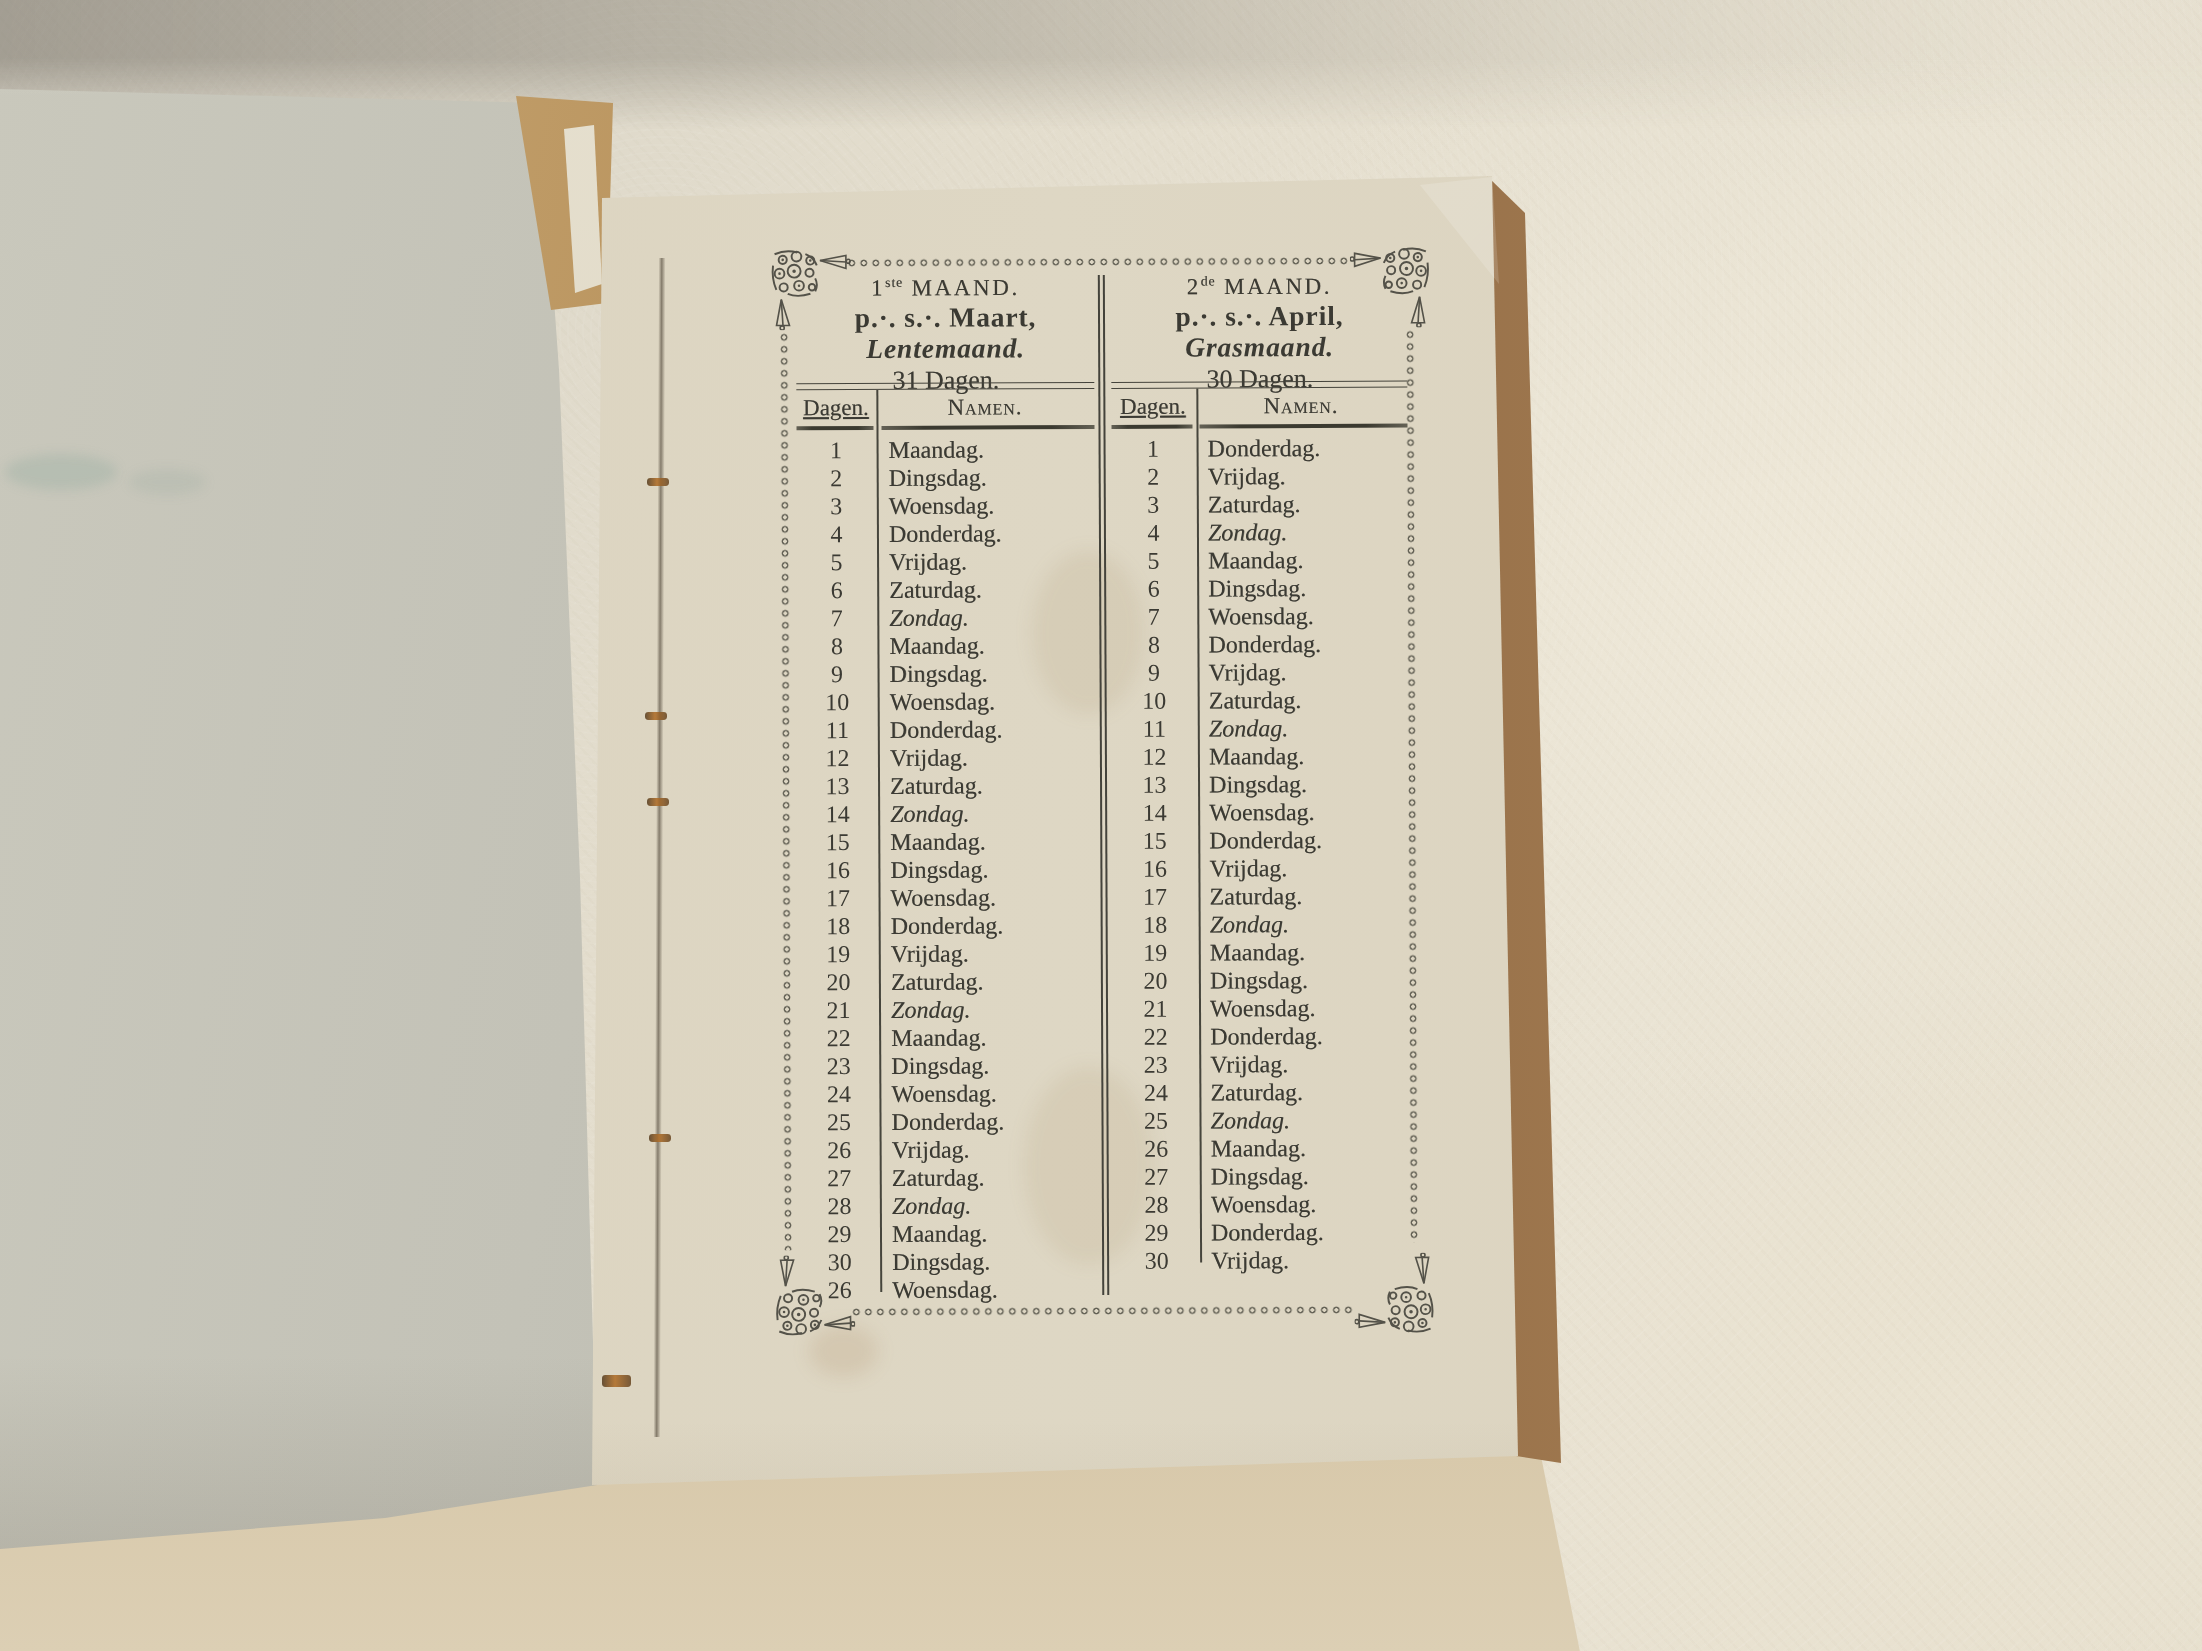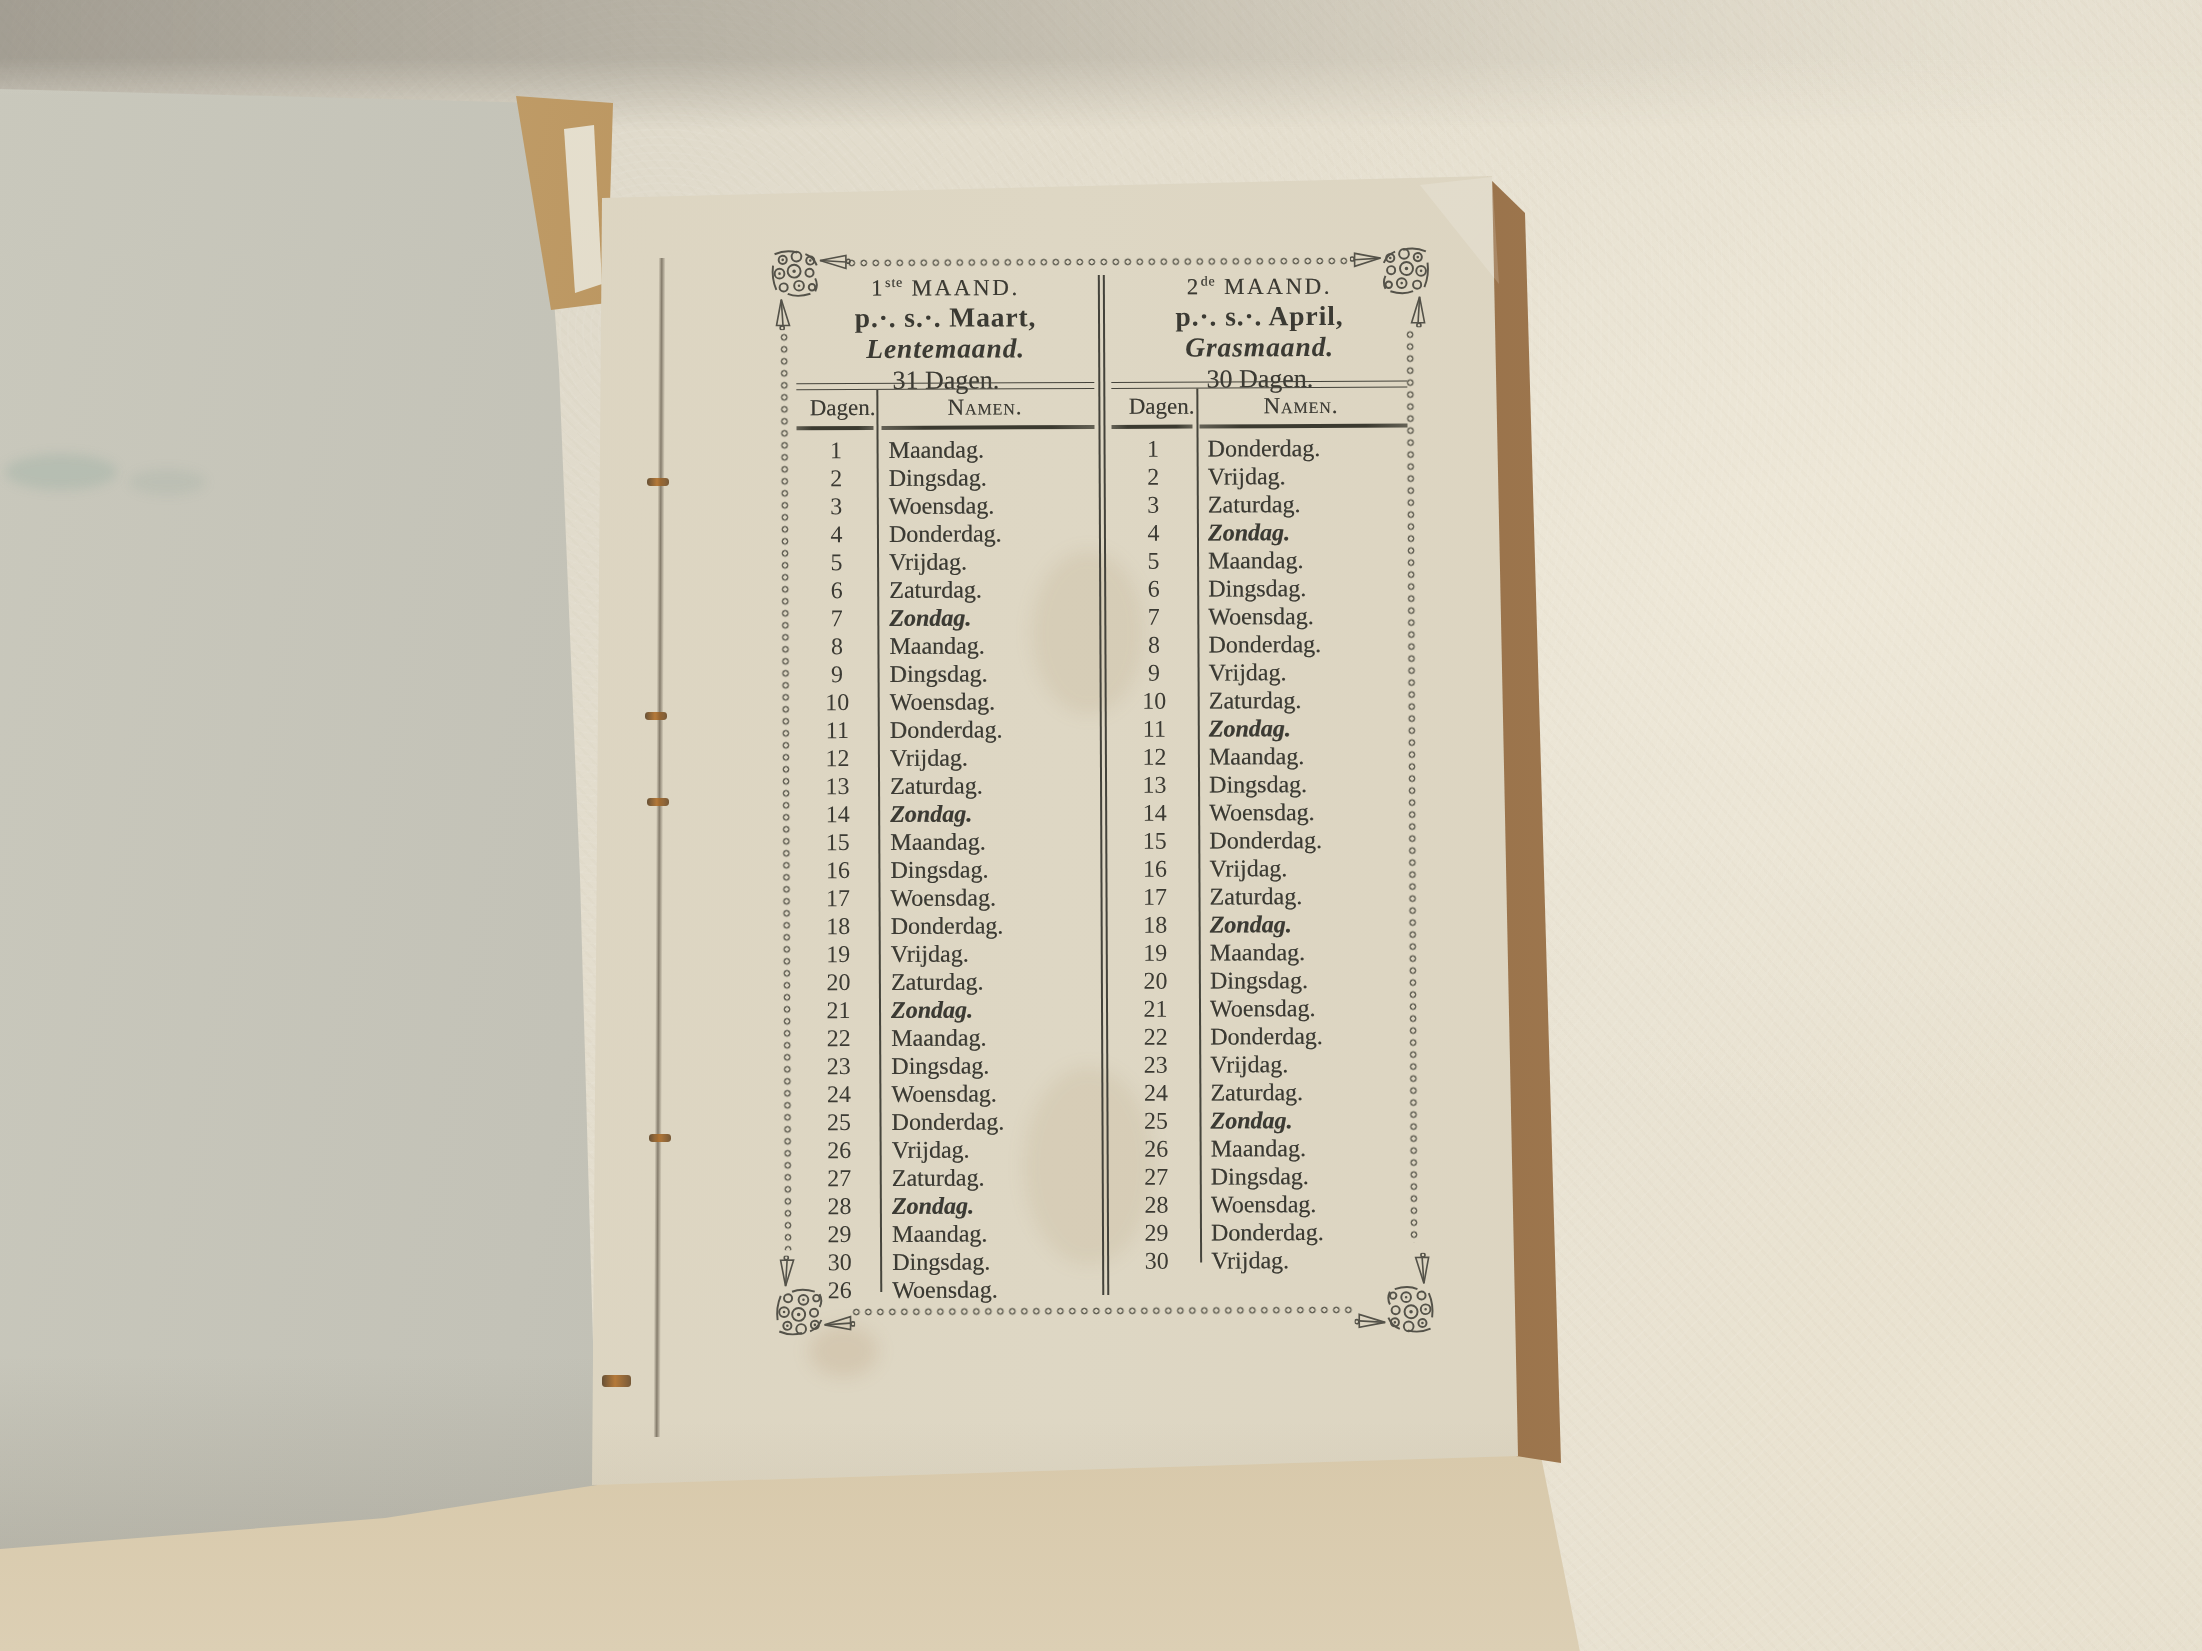--- a/index.html
+++ b/index.html
@@ -79,29 +79,29 @@
   .rule-v{position:absolute;width:2.2px;background:#46453c;}
 
   .month-header{position:absolute;text-align:center;line-height:1.12;}
   .mh-line1{font-size:23px;letter-spacing:2.6px;font-weight:400;}
   .mh-line1 sup{font-size:13.8px;letter-spacing:0.9px;}
   .mh-line2{font-size:27.5px;font-weight:700;letter-spacing:0.9px;margin-top:1.7px;}
   .mh-line3{font-size:27.5px;font-weight:700;font-style:italic;letter-spacing:0.9px;}
   .mh-line4{font-size:26px;margin-top:1.7px;}
 
   .subheader{position:absolute;display:flex;font-size:23px;}
-  .sub-dagen{text-align:right;}
+  .sub-dagen{text-align:center;text-decoration:underline;}
   .sub-namen{text-align:center;font-variant:small-caps;letter-spacing:0.9px;}
 
   .day-rows{position:absolute;display:block;}
   .day-row{display:flex;align-items:baseline;height:28px;}
   .day-num{text-align:center;font-size:24px;}
   .day-name{font-size:24px;padding-left:13px;white-space:nowrap;
     text-shadow:0.3px 0 0 rgba(59,58,51,.55);}
-  .day-name.italic{font-style:italic;font-weight:700;}
+  .day-name.italic{font-style:italic;font-weight:400;}
 
   .print-ink{text-shadow:0.3px 0 0 rgba(59,58,51,.45);}
   .hidden-defs{position:absolute;width:0;height:0;overflow:hidden;}
 </style>
 </head>
 <body>
 
 <div class="scene">
 
   <div class="wall"></div>

